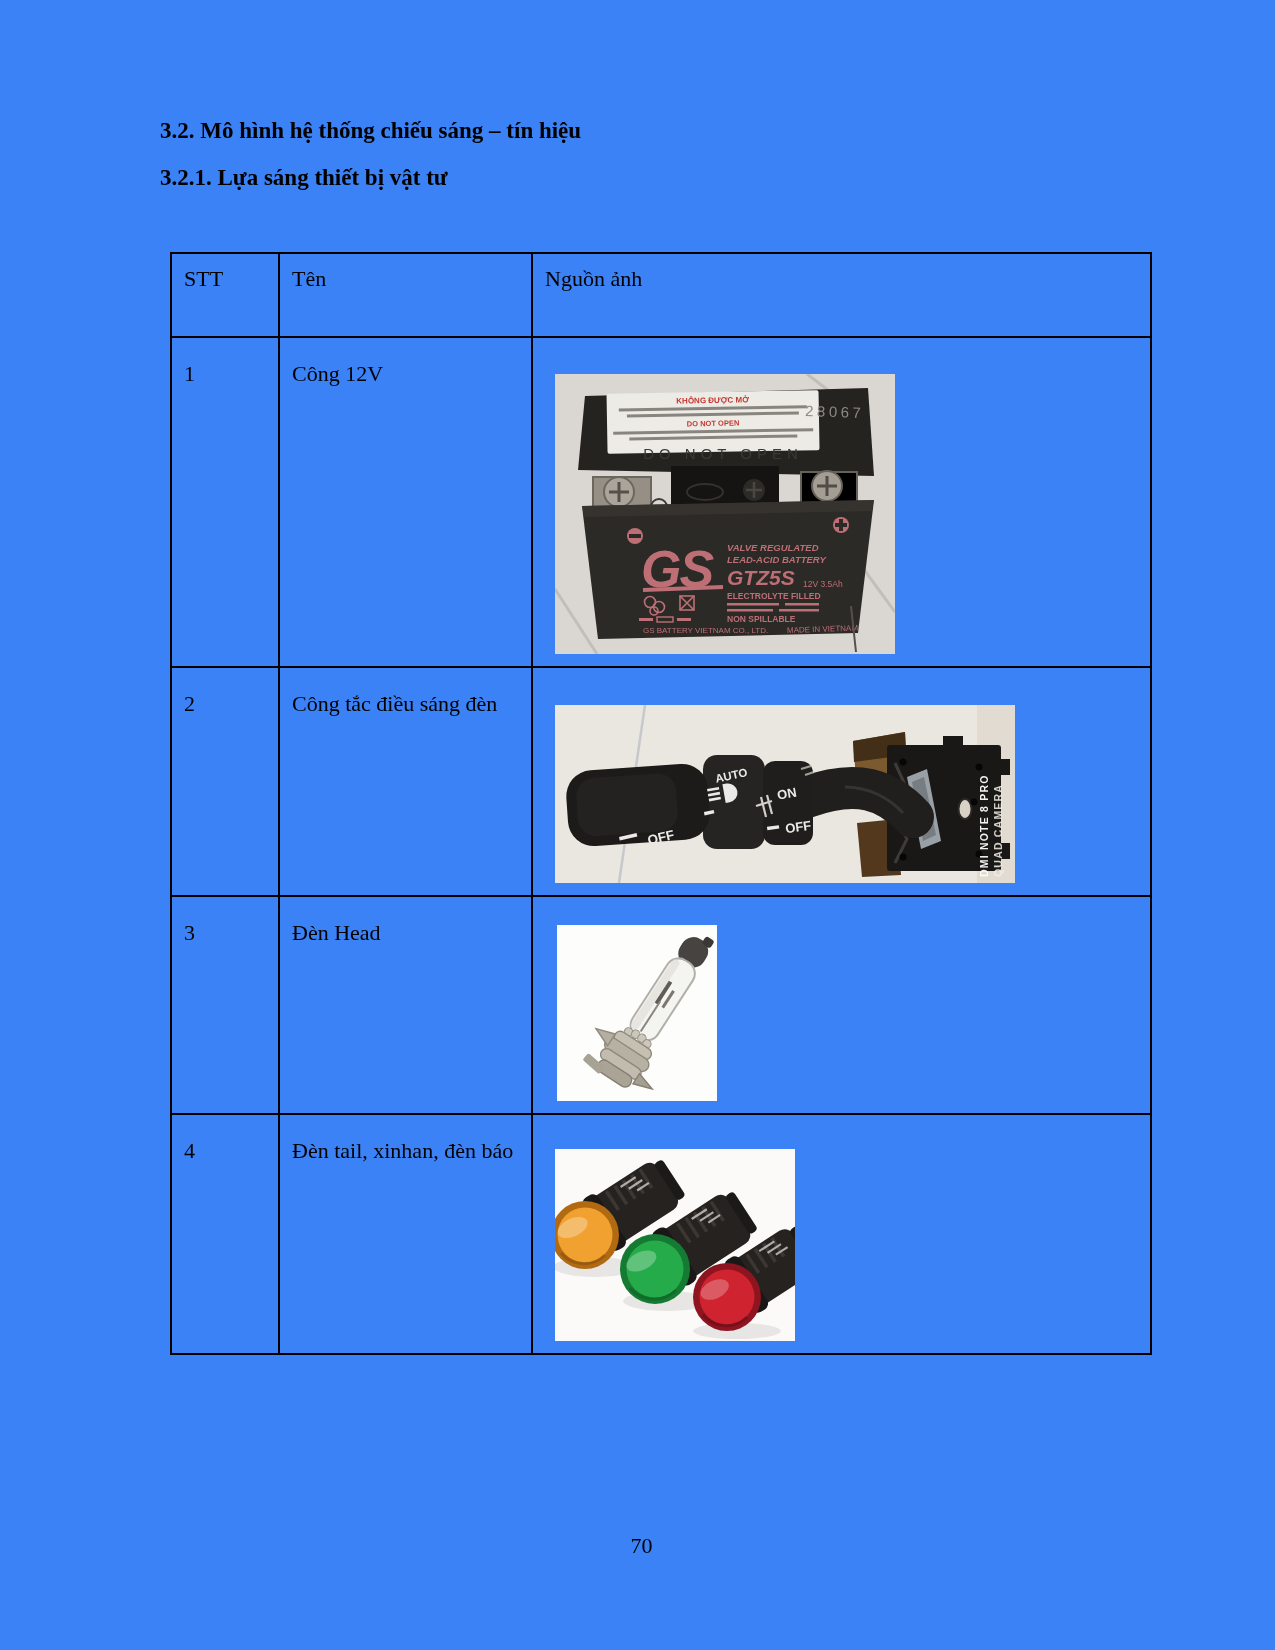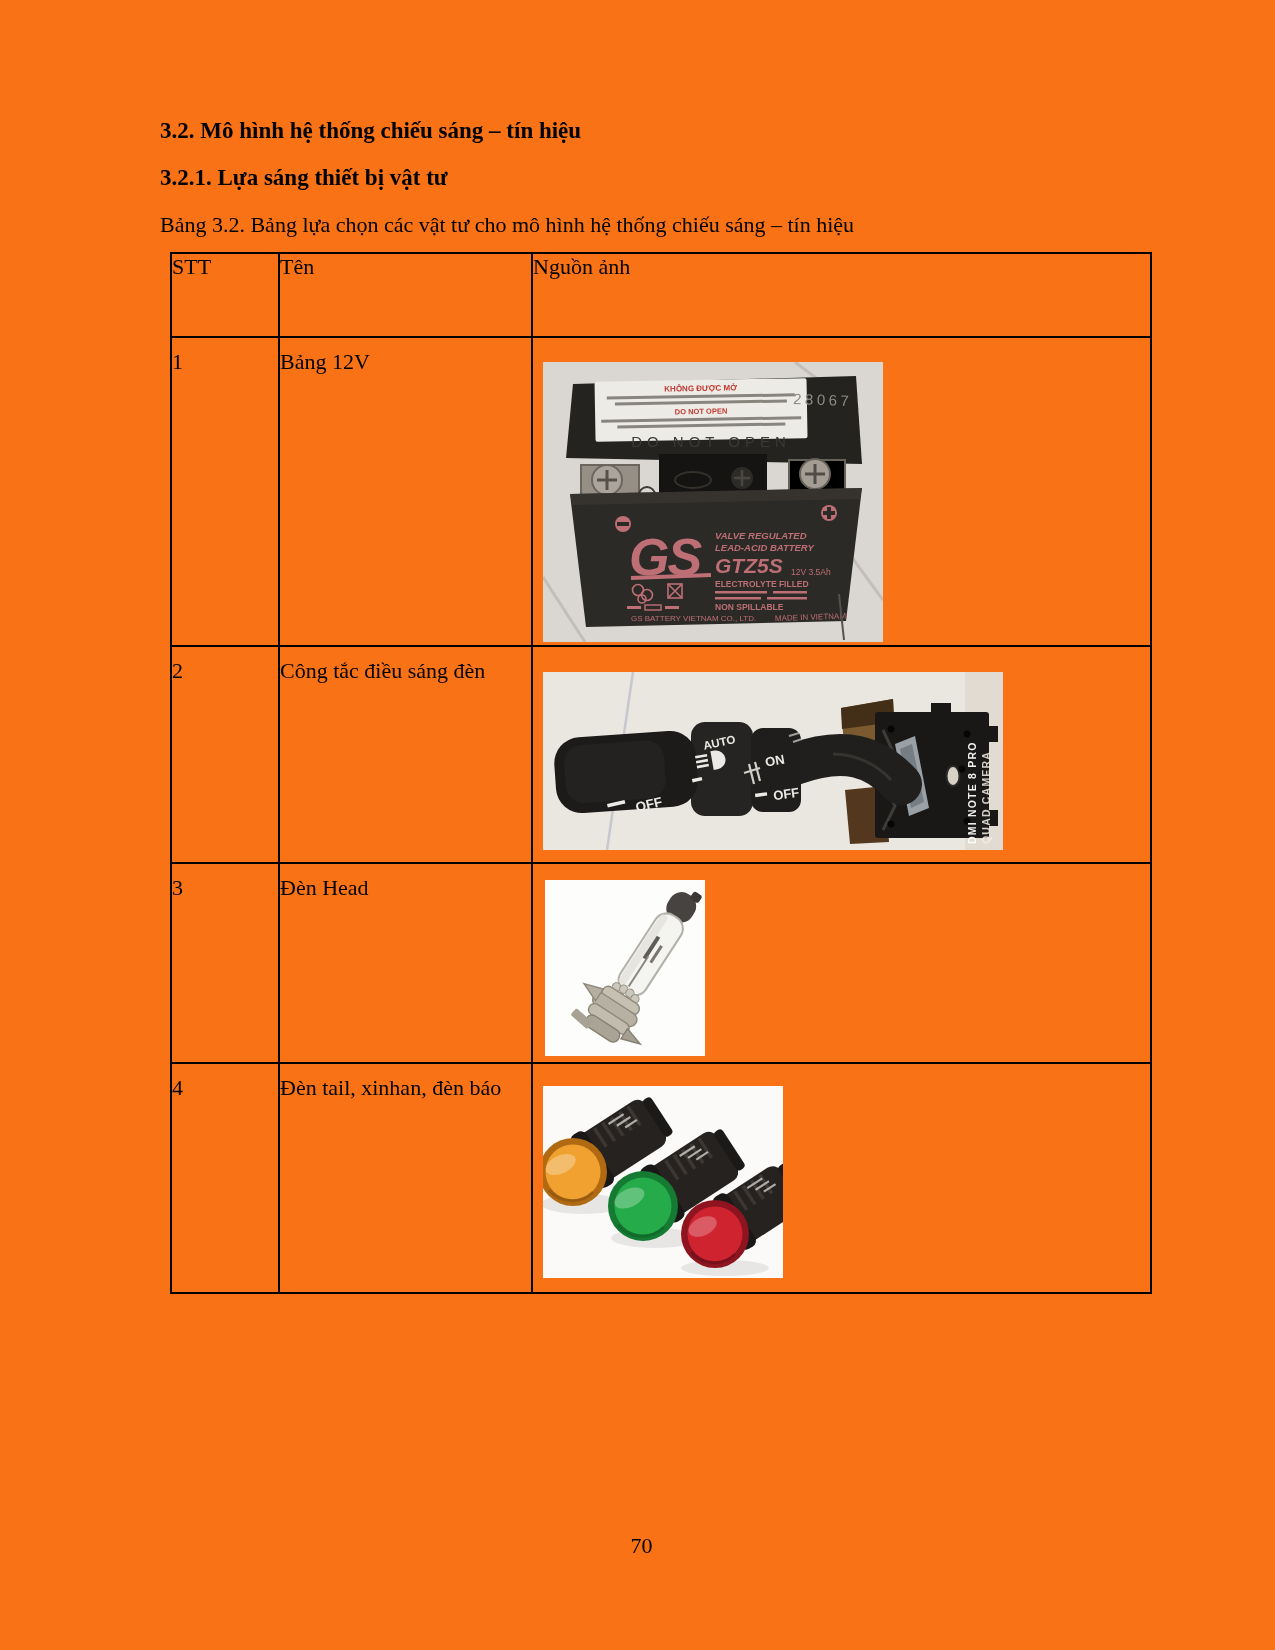--- a/index.html
+++ b/index.html
@@ -1,61 +1,60 @@
 <!DOCTYPE html>
 <html><head>
 <meta charset="utf-8">
 <style>
   html,body{margin:0;padding:0;background:#ffffff;}
   .page{
-    position:relative;width:1275px;height:1650px;background:#f97316;
+    position:relative;width:1275px;height:1650px;background:#3b82f6;
     font-family:"Liberation Serif","DejaVu Serif",serif;color:#000;overflow:hidden;
   }
   .h-bold{position:absolute;left:160px;font-size:23px;font-weight:bold;white-space:nowrap;}
   .caption{position:absolute;left:160px;font-size:22px;white-space:nowrap;}
   table.materials{
     position:absolute;left:170px;top:252px;border-collapse:collapse;table-layout:fixed;
   }
   table.materials th,table.materials td{
     border:2px solid #000;font-size:22px;font-weight:normal;text-align:left;
-    vertical-align:top;padding:0;overflow:hidden;
+    vertical-align:top;padding:12px;overflow:hidden;
   }
   th.hcell{vertical-align:middle;padding-left:14px;}
   td.stt{padding:18px 0 0 18px;line-height:2.15;}
   td.name{padding:18px 10px 0 12px;line-height:2.15;text-align:justify;}
   td.imgcell{padding:0;margin-top:16px;}
   .photo{display:block;}
   .pageno{position:absolute;left:4px;top:1533px;width:100%;text-align:center;font-size:22px;}
   svg text{font-family:"Liberation Sans","DejaVu Sans",sans-serif;}
 </style>
 </head>
 <body>
 
 <div class="page">
 
   <div class="h-bold" style="top:118px;">3.2. Mô hình hệ thống chiếu sáng – tín hiệu</div>
   <div class="h-bold" style="top:165px;">3.2.1. Lựa sáng thiết bị vật tư</div>
-  <div class="caption" style="top:212px;">Bảng 3.2. Bảng lựa chọn các vật tư cho mô hình hệ thống chiếu sáng – tín hiệu</div>
 
   <table class="materials">
     <colgroup>
         <col style="width:108px">
         <col style="width:253px">
         <col style="width:619px">
       </colgroup>
     <tbody>
         <tr style="height:84px">
       <th class="hcell">STT</th>
       <th class="hcell">Tên</th>
       <th class="hcell">Nguồn ảnh</th>
     </tr>
 
     <tr style="height:309px">
       <td class="stt">1</td>
-      <td class="name">Bảng 12V</td>
+      <td class="name">Công 12V</td>
       <td class="imgcell">
         <svg class="photo" style="margin:24px 0 0 10px" width="340" height="280" viewBox="0 0 340 280">
           <rect width="340" height="280" fill="#dad7d2"></rect>
           <g stroke="#c3bfb8" stroke-width="3">
             <line x1="252" y1="0" x2="315" y2="48"></line>
             <line x1="0" y1="215" x2="42" y2="280"></line>
             <line x1="305" y1="190" x2="340" y2="238"></line>
           </g>
 
           <path d="M30 22 L313 14 L319 102 L23 96 Z" fill="#252320"></path>

